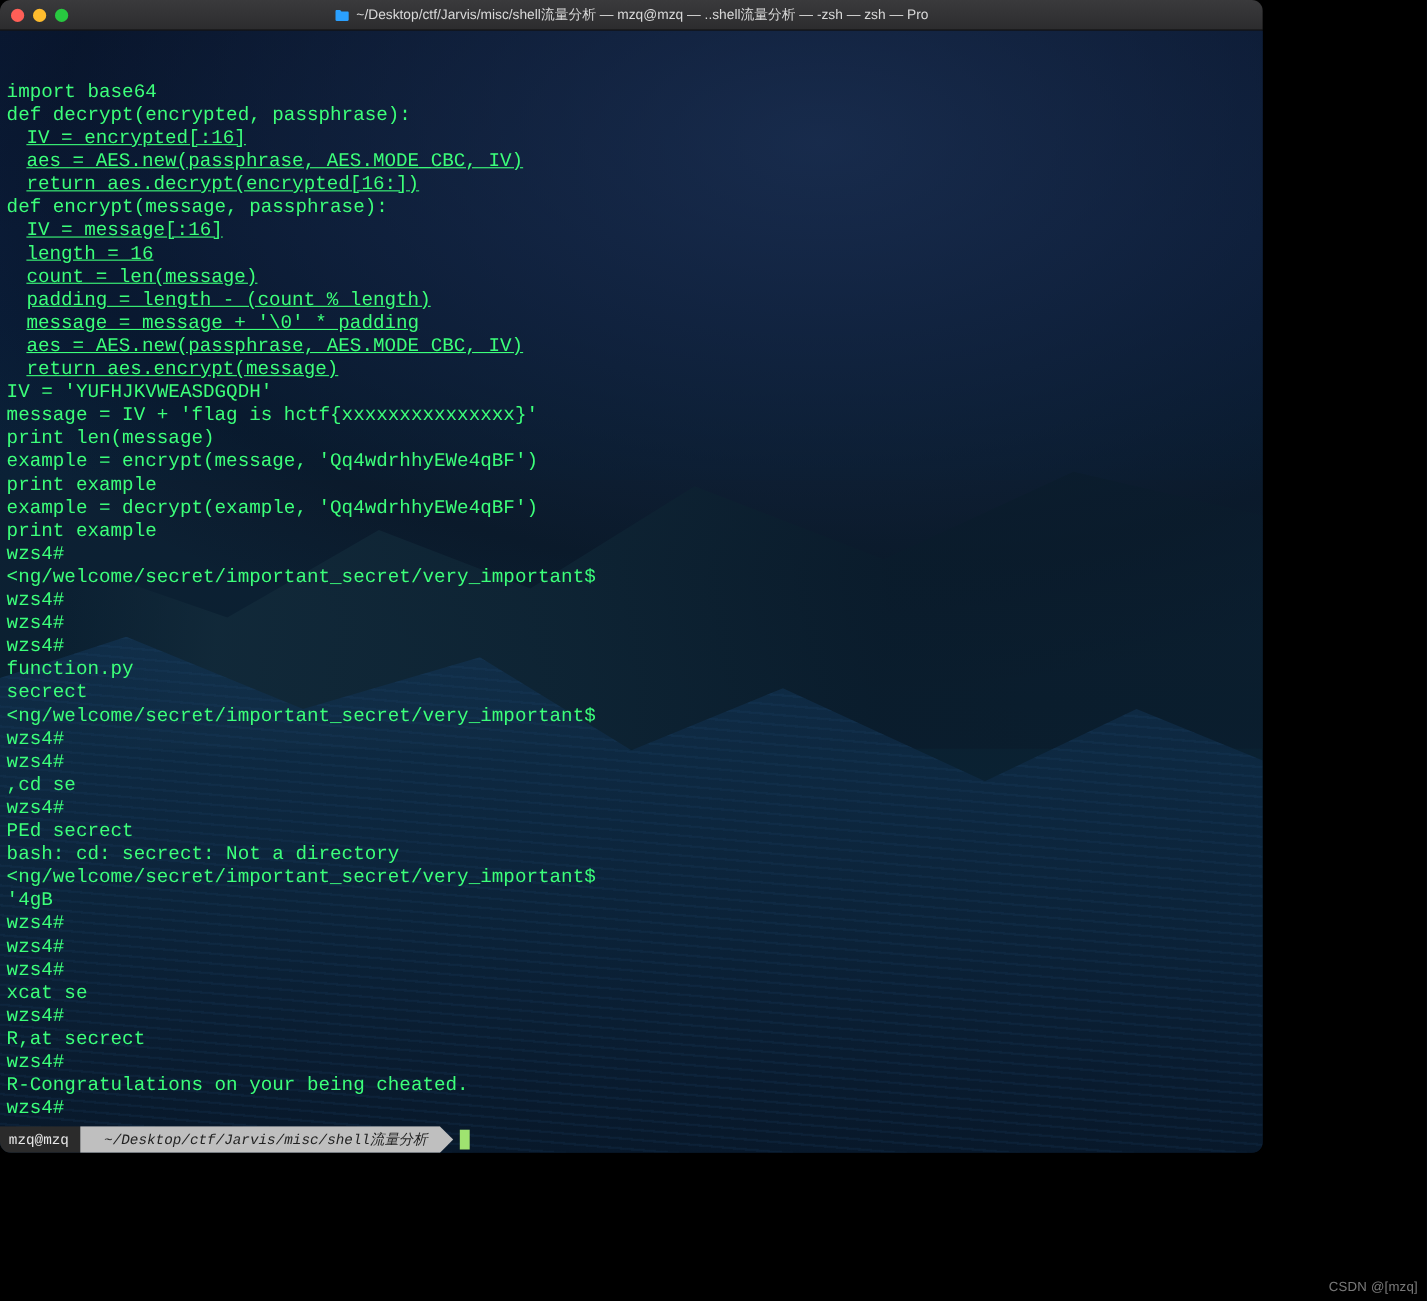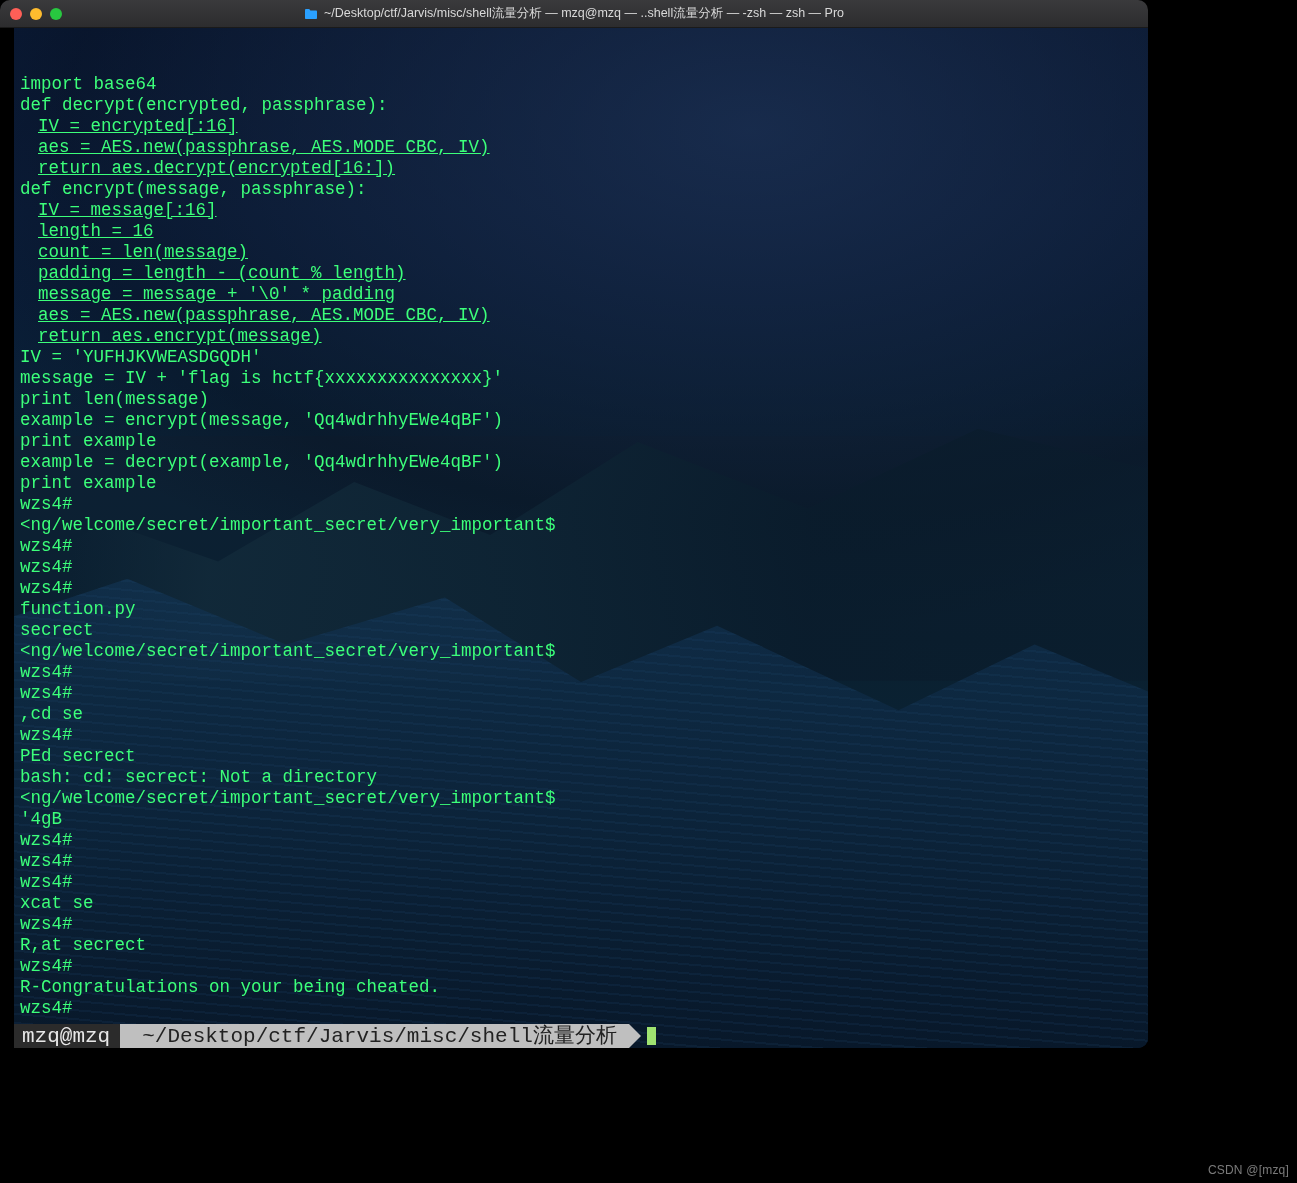--- a/index.html
+++ b/index.html
@@ -51,21 +51,20 @@
       linear-gradient(180deg, #0a1a36 0%, #0b1e3c 18%, #0a1e3a 26%, #0a2038 34%, #0b2136 40%, transparent 40%),
       linear-gradient(180deg, transparent 40%, #0d2034 40%, #0a2030 60%, #0b2436 80%, #09182a 100%),
       radial-gradient(ellipse 120% 50% at 30% 50%, rgba(20,55,78,.55), transparent 60%),
       #06101e;
     color: #3cff7a;
     font-size: 17.5px;
     line-height: 21px;
     padding: 4px 6px 0 6px;
     white-space: pre;
     font-weight: 500;
-    margin-left: 14px;
   }
   .term::before{
     content:"";
     position:absolute; left:0; right:0; top:38%; height:26%;
     background:
       linear-gradient(95deg, transparent 0%, rgba(15,35,50,.0) 6%, rgba(18,42,58,.85) 18%, rgba(14,36,52,.9) 45%, rgba(10,28,44,.85) 70%, rgba(10,28,44,.6) 100%);
     clip-path: polygon(0% 60%, 8% 40%, 18% 55%, 30% 25%, 42% 45%, 55% 10%, 70% 35%, 85% 5%, 100% 20%, 100% 100%, 0% 100%);
     pointer-events:none;
   }
   .term::after{
@@ -80,40 +79,41 @@
   .lines { position: relative; z-index: 2; }
   .line { height: 21px; }
   .pad { padding-left: 18px; text-decoration: underline; }
 
   .promptbar {
     position: absolute;
     left: 0; right: 0; bottom: 0;
     height: 24px;
     display: flex;
     align-items: stretch;
-    font-size: 21px;
+    font-size: 13px;
     z-index: 3;
   }
   .seg-user {
     background: #2b2b2b;
     color: #e8e8e8;
     padding: 0 10px 0 8px;
     display: flex; align-items: center;
     position: relative;
   }
   .seg-user::after{
     content:""; position:absolute; right:-12px; top:0; bottom:0;
     border-left:12px solid #2b2b2b; border-top:12px solid transparent; border-bottom:12px solid transparent;
   }
   .seg-path {
     background: #bfbfbf;
     color: #222;
     padding: 0 12px 0 22px;
     display: flex; align-items: center;
     position: relative;
+    font-style: italic;
   }
   .seg-path::after{
     content:""; position:absolute; right:-12px; top:0; bottom:0;
     border-left:12px solid #bfbfbf; border-top:12px solid transparent; border-bottom:12px solid transparent;
   }
   .cursor {
     margin-left: 18px; align-self: center;
     width: 9px; height: 18px; background: #9fe370;
   }
 

